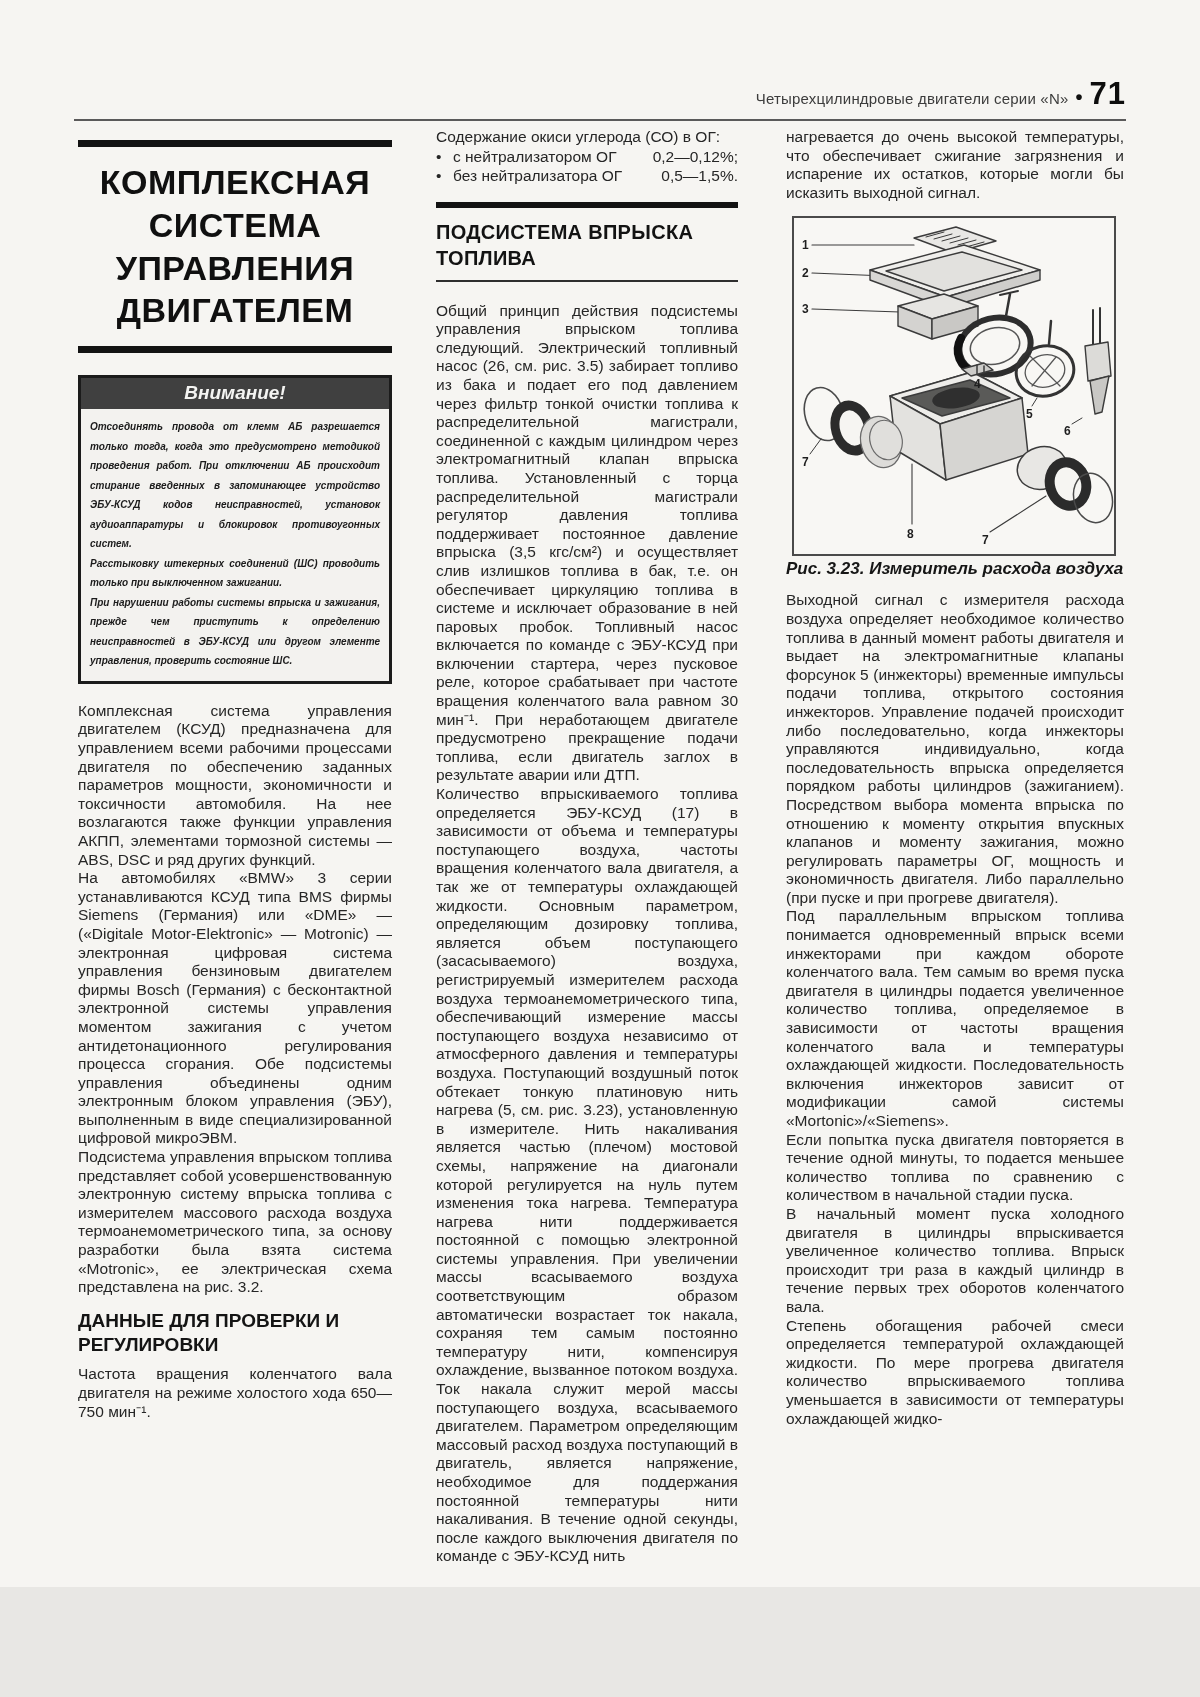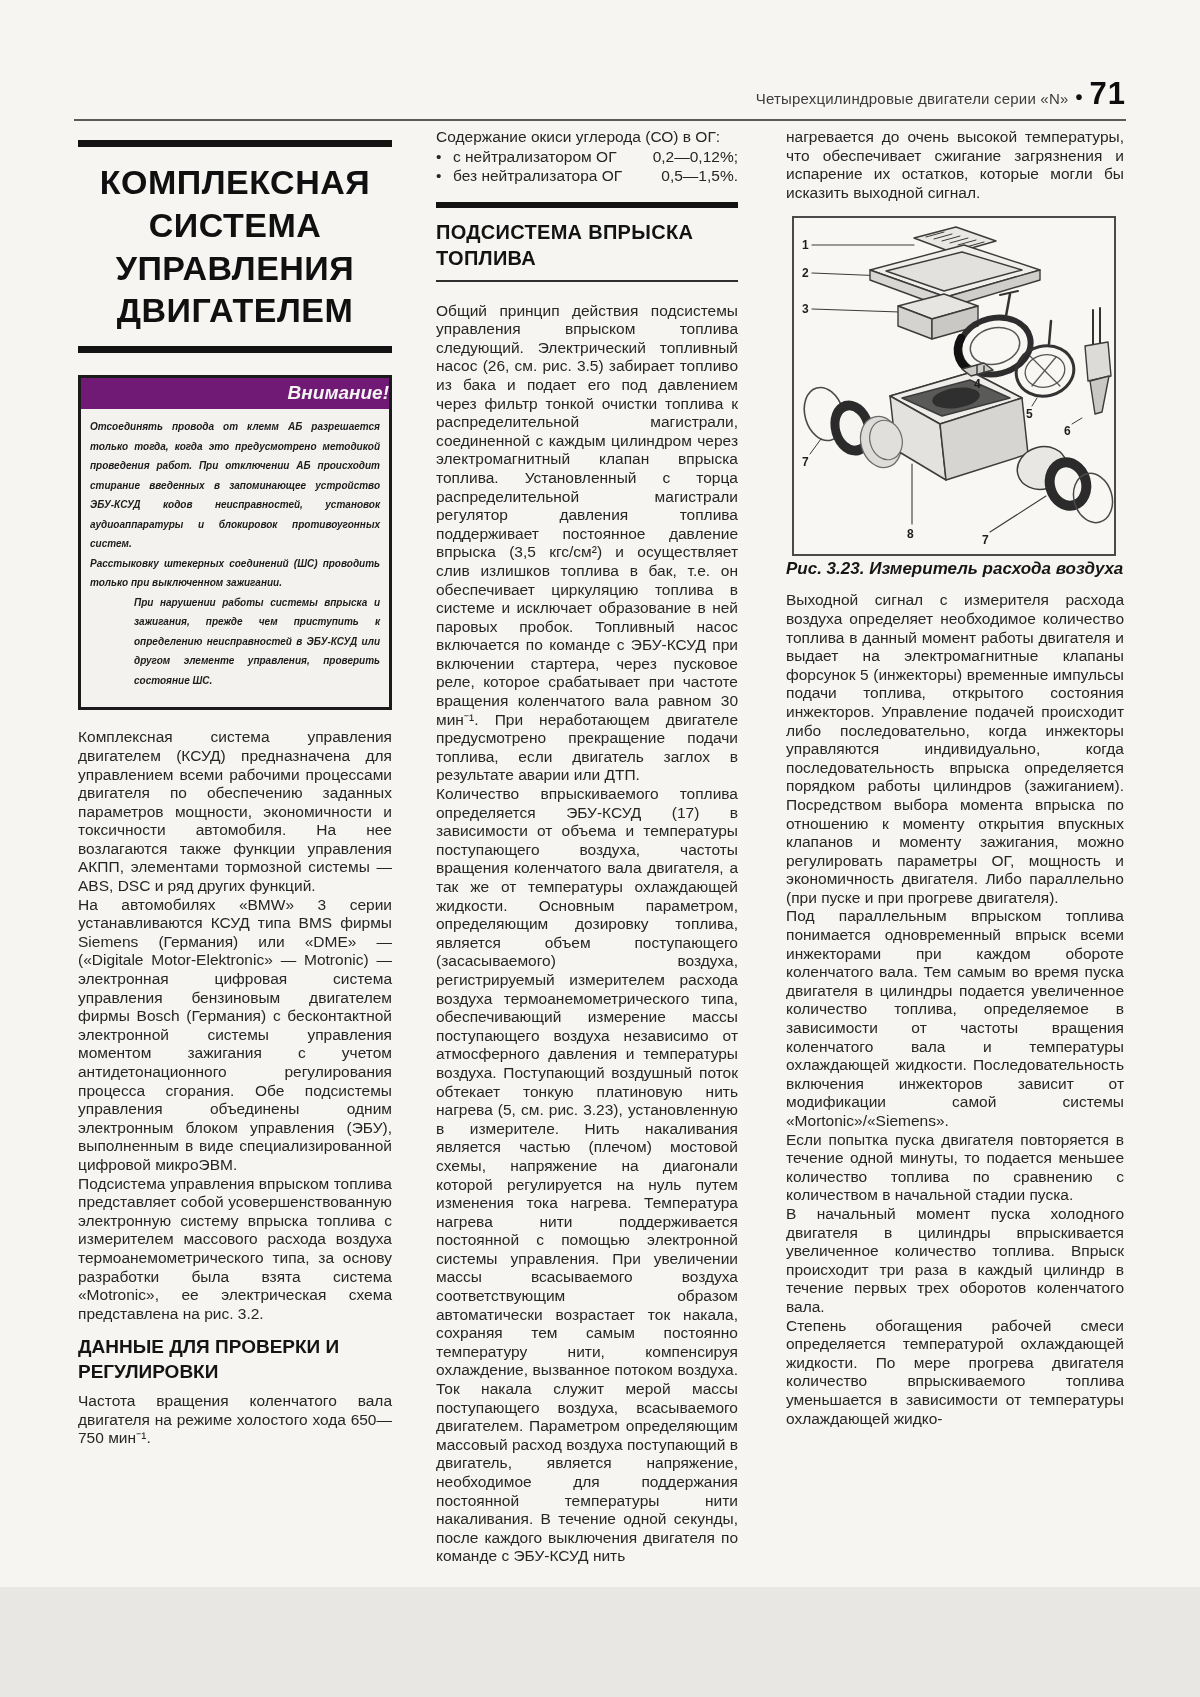--- a/index.html
+++ b/index.html
@@ -21,30 +21,30 @@
   .col-right{left:786px;top:128px;width:338px;}
   .bar{height:7px;background:#131313;}
   .bar-thin{height:2px;background:#2e2e2e;}
   .main-title{
     margin:14px 0;font-size:34px;line-height:1.26;font-weight:800;
     text-align:center;letter-spacing:.5px;color:#101010;
   }
   
   .warning{margin-top:22px;border:3px solid #1b1b1b;background:#f3f2ef;}
   .warning-title{
-    background:#701a75;color:#f4f4f2;font-style:italic;font-weight:bold;
-    font-size:19px;text-align:right;padding:4px 0 5px;
+    background:#404040;color:#f4f4f2;font-style:italic;font-weight:bold;
+    font-size:19px;text-align:center;padding:4px 0 5px;
   }
   .warning p{
     margin:0;padding:0 9px;font-weight:bold;font-style:italic;
     font-size:10px;line-height:19.5px;text-align:justify;color:#1c1c1c;
     hyphens:auto;
   }
   .warning p:first-of-type{padding-top:8px;}
-  .warning p:last-of-type{padding-bottom:17px;margin-left:44px;}
+  .warning p:last-of-type{padding-bottom:10px;}
   
   .body{
     margin:0;font-size:15.5px;line-height:18.6px;text-align:justify;
     color:#262626;hyphens:auto;
   }
   .spacer-lg{height:18px;}
   .spacer-md{height:10px;}
   .sect{margin:16px 0 10px;}
   .sect h2{
     margin:11px 0 9px;font-size:20px;line-height:1.3;font-weight:800;

